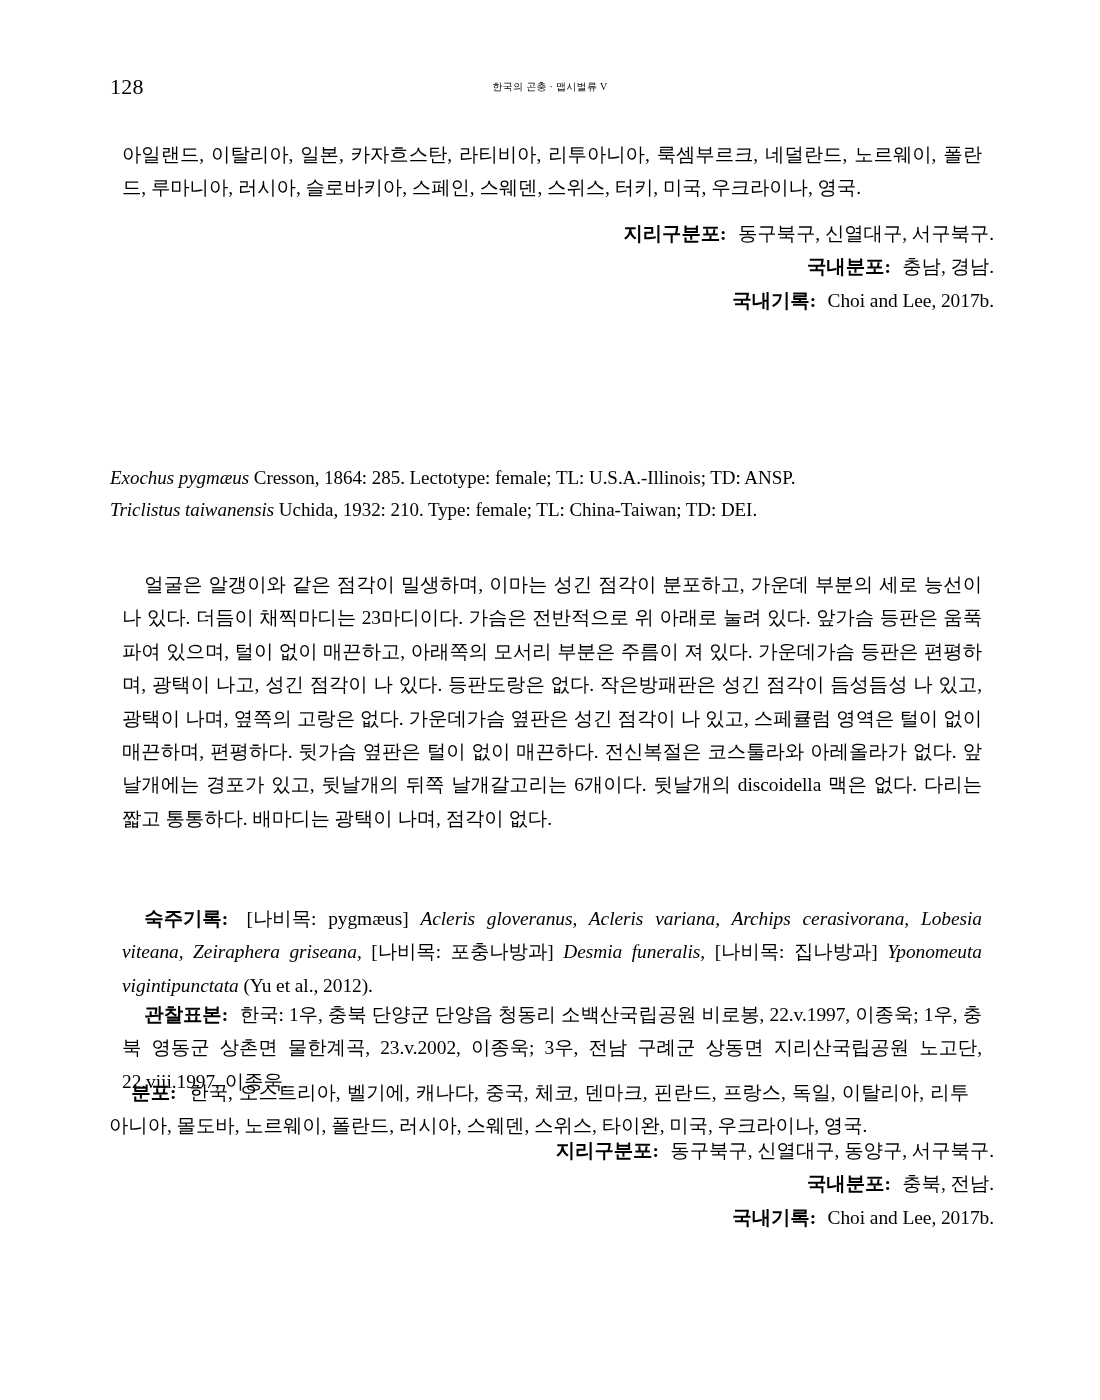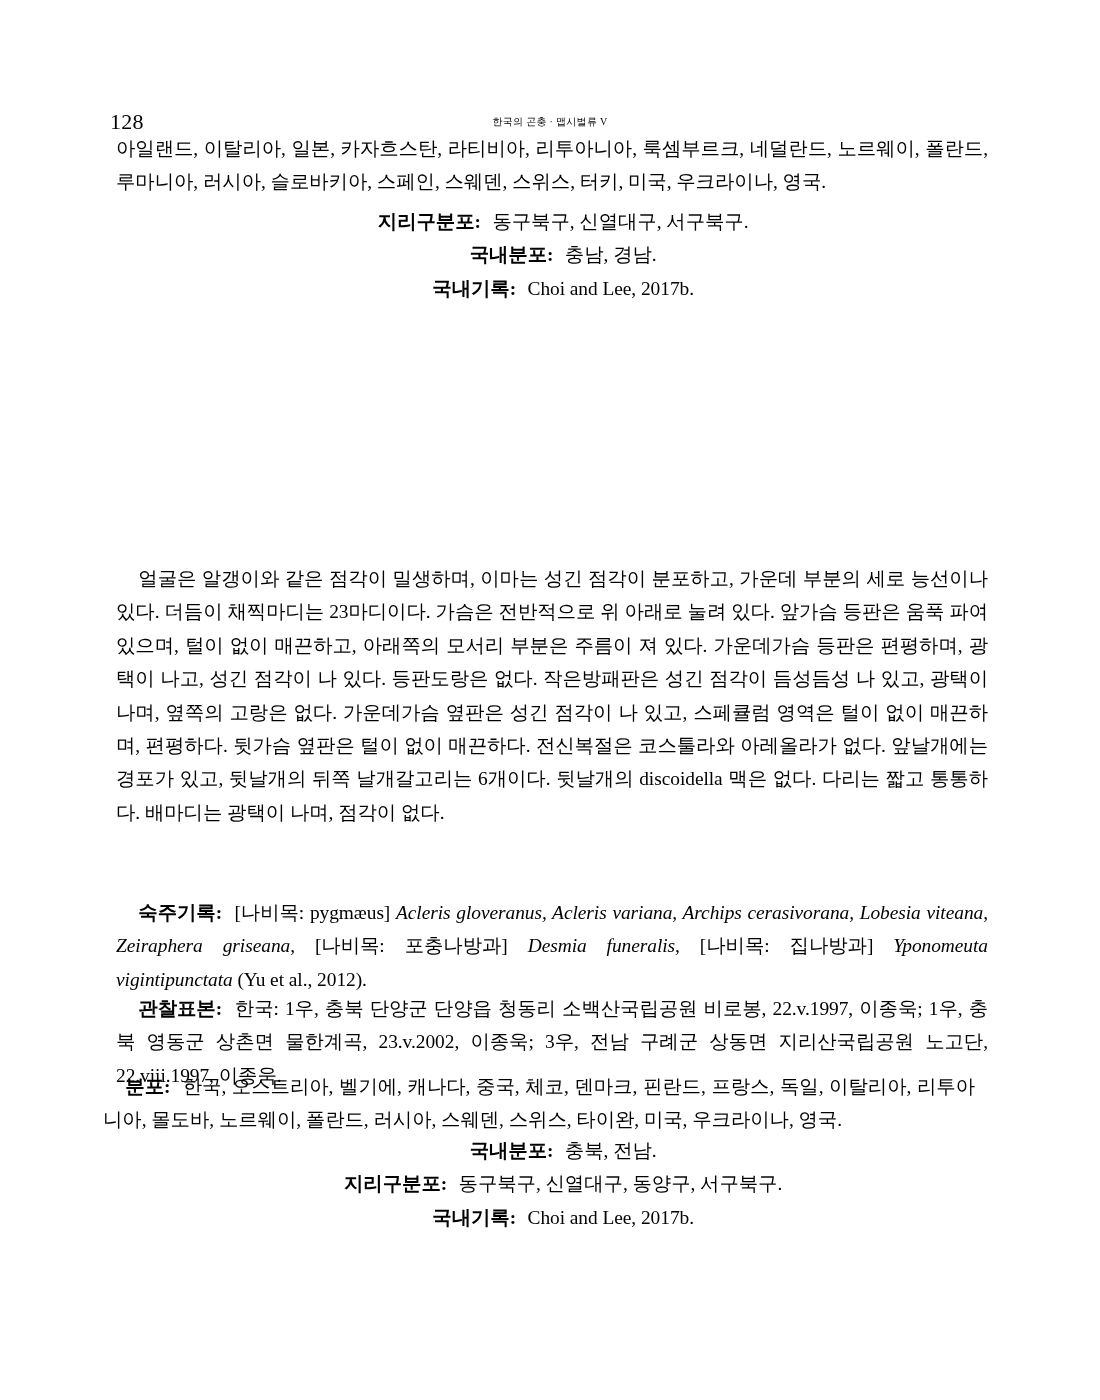--- a/index.html
+++ b/index.html
@@ -24,21 +24,20 @@
     padding: 0;
   }
 
   
   .running-head {
     position: absolute;
     left: 110px;
     top: 72px;
     width: 880px;
     height: 30px;
-    margin-top: 35px;
   }
   .folio {
     position: absolute;
     left: 0;
     top: 0;
     font-size: 22px;
     line-height: 30px;
     letter-spacing: 0.2px;
   }
   .head-title {
@@ -54,37 +53,37 @@
 
   
   .content {
     position: absolute;
     left: 110px;
     top: 126px;
     width: 884px;
   }
 
   p {
-    margin: 6px;
+    margin: 12px;
     font-size: 19.4px;
     line-height: 33.4px;
     text-align: justify;
     text-justify: inter-character;
     letter-spacing: -0.05px;
   }
 
   .para-flow { text-indent: 0; }
   .para-indent { text-indent: 1.15em; }
 
   .field-line {
     margin: 0;
     font-size: 19.4px;
     line-height: 33.4px;
     text-indent: 1.15em;
-    text-align: center;
+    text-align: right;
   }
 
   .lbl {
     font-weight: bold;
   }
   .lbl-sp { display: inline-block; width: 0.34em; }
 
   .it { font-style: italic; }
 
   
@@ -189,20 +188,28 @@
       <span>충남, 경남.</span>
     </p>
 
     <p class="field-line">
       <span class="lbl">국내기록</span><span class="lbl">:</span><span class="lbl-sp"></span>
       <span>Choi and Lee, 2017b.</span>
     </p>
   </div>
 
 
+  <div class="synonymy">
+    <p class="syn-line">
+      <span class="it">Exochus pygmæus</span><span> Cresson, 1864: 285.   Lectotype: female; TL: U.S.A.-Illinois; TD: ANSP.</span>
+    </p>
+    <p class="syn-line">
+      <span class="it">Triclistus taiwanensis</span><span> Uchida, 1932: 210.   Type: female; TL: China-Taiwan; TD: DEI.</span>
+    </p>
+  </div>
 
   <div class="description">
     <p class="para-indent">얼굴은 알갱이와 같은 점각이 밀생하며, 이마는 성긴 점각이 분포하고, 가운데 부분의 세로 능선이나 있다.  더듬이 채찍마디는 23마디이다.  가슴은 전반적으로 위 아래로 눌려 있다.  앞가슴 등판은 움푹 파여 있으며, 털이 없이 매끈하고, 아래쪽의 모서리 부분은 주름이 져 있다.  가운데가슴 등판은 편평하며, 광택이 나고, 성긴 점각이 나 있다.  등판도랑은 없다.  작은방패판은 성긴 점각이 듬성듬성 나 있고, 광택이 나며, 옆쪽의 고랑은 없다.  가운데가슴 옆판은 성긴 점각이 나 있고, 스페큘럼 영역은 털이 없이 매끈하며, 편평하다.  뒷가슴 옆판은 털이 없이 매끈하다.  전신복절은 코스툴라와 아레올라가 없다.  앞날개에는 경포가 있고, 뒷날개의 뒤쪽 날개갈고리는 6개이다.  뒷날개의 discoidella 맥은 없다.  다리는 짧고 통통하다.  배마디는 광택이 나며, 점각이 없다.</p>
   </div>
 
   <div class="hosts">
     <p class="para-indent">
       <span class="lbl">숙주기록</span><span class="lbl">:</span><span class="lbl-sp"></span>
       <span>[나비목: pygmæus] </span><span class="it">Acleris gloveranus, Acleris variana, Archips cerasivorana, Lobesia viteana, Zeiraphera griseana,</span><span> [나비목: 포충나방과] </span><span class="it">Desmia funeralis,</span><span> [나비목: 집나방과] </span><span class="it">Yponomeuta vigintipunctata</span><span> (Yu et al., 2012).</span>
     </p>
@@ -217,26 +224,26 @@
 
   <div class="distribution">
     <p class="para-indent">
       <span class="lbl">분포</span><span class="lbl">:</span><span class="lbl-sp"></span>
       <span>한국, 오스트리아, 벨기에, 캐나다, 중국, 체코, 덴마크, 핀란드, 프랑스, 독일, 이탈리아, 리투아니아, 몰도바, 노르웨이, 폴란드, 러시아, 스웨덴, 스위스, 타이완, 미국, 우크라이나, 영국.</span>
     </p>
   </div>
 
   <div class="footer-fields">
     <p class="field-line">
+      <span class="lbl">지리구분포</span><span class="lbl">:</span><span class="lbl-sp"></span>
+      <span>동구북구, 신열대구, 동양구, 서구북구.</span>
+    </p>
+    <p class="field-line">
       <span class="lbl">국내분포</span><span class="lbl">:</span><span class="lbl-sp"></span>
       <span>충북, 전남.</span>
     </p>
     <p class="field-line">
-      <span class="lbl">지리구분포</span><span class="lbl">:</span><span class="lbl-sp"></span>
-      <span>동구북구, 신열대구, 동양구, 서구북구.</span>
-    </p>
-    <p class="field-line">
       <span class="lbl">국내기록</span><span class="lbl">:</span><span class="lbl-sp"></span>
       <span>Choi and Lee, 2017b.</span>
     </p>
   </div>
 
 </div>
 
 </body></html>

